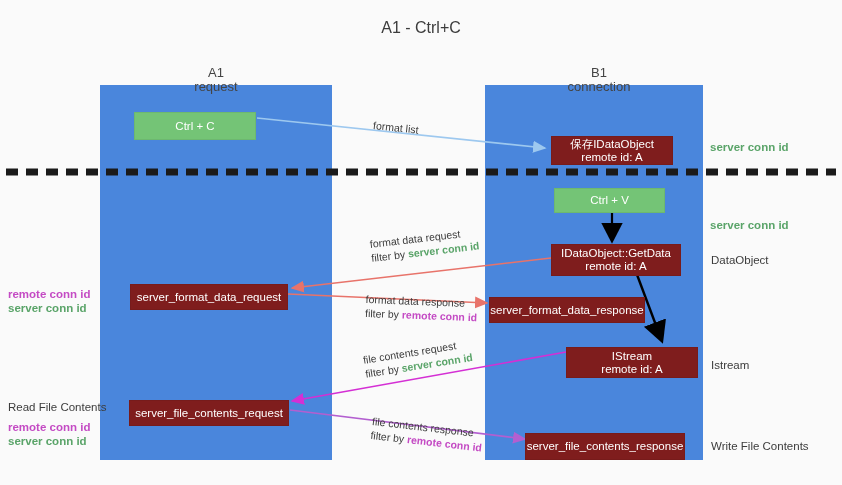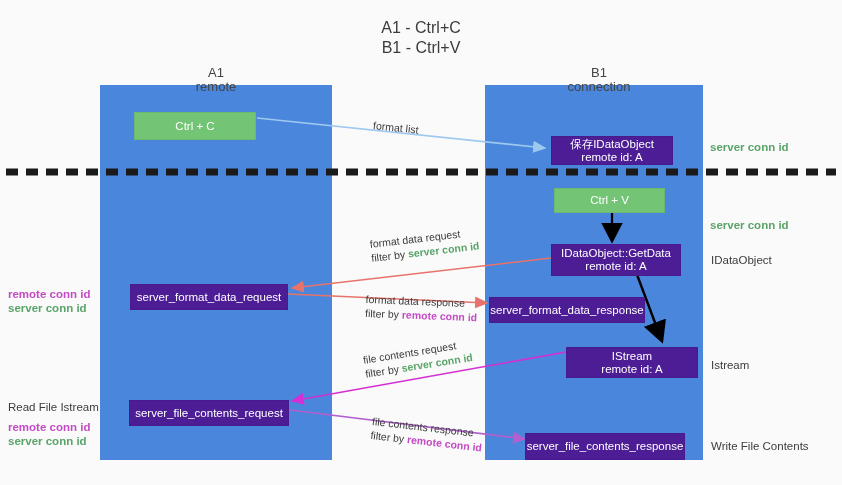--- a/index.html
+++ b/index.html
@@ -26,21 +26,21 @@
 
   
   .node{
     box-sizing:border-box;
     display:flex;align-items:center;justify-content:center;
     text-align:center;color:#ffffff;
     font-size:11.5px;line-height:13px;
     border:1px solid rgba(0,0,0,0.06);
   }
   .node.green{background:#74c476;}
-  .node.orange{background:#4c1d95;}
+  .node.orange{background:#7f1d1d;}
   .node .two{display:block;}
 
   
   .note{font-size:11.5px;line-height:14px;}
   .note.green-b{color:#5aa469;font-weight:bold;}
   .note.plain{color:#3c3c3c;}
   .note.purple-b{color:#c44bc4;font-weight:bold;}
 
   
   .elabel{
@@ -95,26 +95,25 @@
 
     <path d="M290,410 L525,439" stroke="#b35fd0" stroke-width="1.6" fill="none" marker-end="url(#ah-purple)"></path>
 
     <line x1="6" y1="172" x2="836" y2="172" stroke="#1a1a1a" stroke-width="7" stroke-dasharray="12 8"></line>
   </svg>
 
   <div class="layer" style="left:0;top:8px;width:842px;height:485px;padding-left:29px;">
 
     <div class="abs title">
       <div>A1 - Ctrl+C</div>
-      <div>B1 - Ctrl+V</div>
     </div>
 
     <div class="abs colhead" style="left:126px;top:58px;width:180px;">
       <div>A1</div>
-      <div>remote</div>
+      <div>request</div>
     </div>
     <div class="abs colhead" style="left:514px;top:58px;width:170px;">
       <div>B1</div>
       <div>connection</div>
     </div>
 
     <div class="abs node green" style="left:134px;top:104px;width:122px;height:28px;">
       <span>Ctrl + C</span>
     </div>
 
@@ -148,30 +147,30 @@
     <div class="abs node orange" style="left:129px;top:392px;width:160px;height:26px;">
       <span>server_file_contents_request</span>
     </div>
 
     <div class="abs node orange" style="left:525px;top:425px;width:160px;height:27px;">
       <span>server_file_contents_response</span>
     </div>
 
     <div class="abs note green-b" style="left:710px;top:132px;">server conn id</div>
     <div class="abs note green-b" style="left:710px;top:210px;">server conn id</div>
-    <div class="abs note plain" style="left:711px;top:245px;">IDataObject</div>
+    <div class="abs note plain" style="left:711px;top:245px;">DataObject</div>
     <div class="abs note plain" style="left:711px;top:350px;">Istream</div>
     <div class="abs note plain" style="left:711px;top:431px;">Write File Contents</div>
 
     <div class="abs" style="left:8px;top:279px;">
       <div class="note purple-b">remote conn id</div>
       <div class="note green-b">server conn id</div>
     </div>
 
-    <div class="abs note plain" style="left:8px;top:392px;">Read File Istream</div>
+    <div class="abs note plain" style="left:8px;top:392px;">Read File Contents</div>
     <div class="abs" style="left:8px;top:412px;">
       <div class="note purple-b">remote conn id</div>
       <div class="note green-b">server conn id</div>
     </div>
 
     <div class="abs elabel" style="left:374px;top:110px;transform:rotate(6deg);">
       <span>format list</span>
     </div>
 
     <div class="abs elabel" style="left:369px;top:229px;transform:rotate(-6.6deg);">

